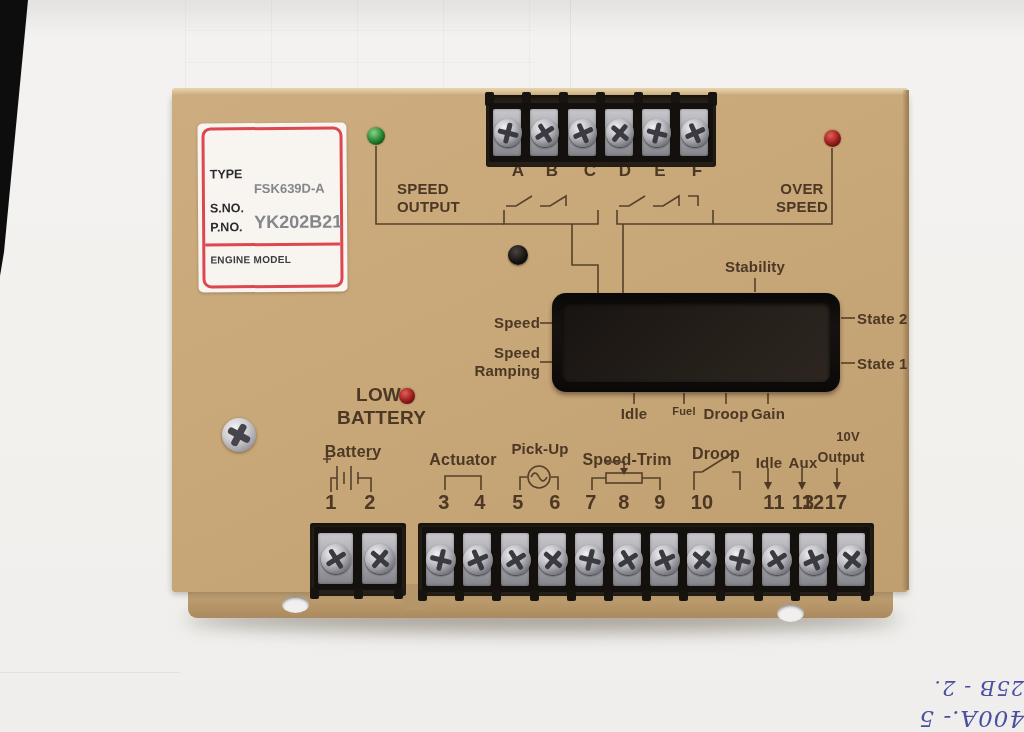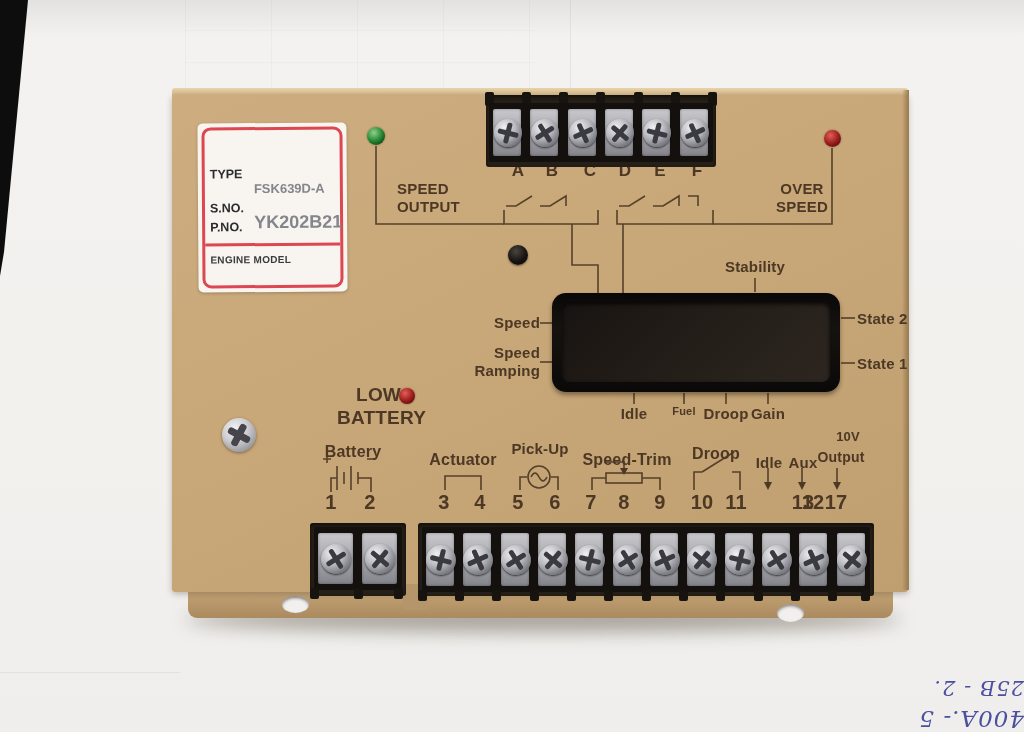--- a/index.html
+++ b/index.html
@@ -243,21 +243,21 @@
   <div class="ptext tnum" style="left:316px;top:490px;">1</div>
   <div class="ptext tnum" style="left:355px;top:490px;">2</div>
   <div class="ptext tnum" style="left:429px;top:490px;">3</div>
   <div class="ptext tnum" style="left:465px;top:490px;">4</div>
   <div class="ptext tnum" style="left:503px;top:490px;">5</div>
   <div class="ptext tnum" style="left:540px;top:490px;">6</div>
   <div class="ptext tnum" style="left:576px;top:490px;">7</div>
   <div class="ptext tnum" style="left:609px;top:490px;">8</div>
   <div class="ptext tnum" style="left:645px;top:490px;">9</div>
   <div class="ptext tnum" style="left:687px;top:490px;">10</div>
-  <div class="ptext tnum" style="left:721px;top:490px;">11</div>
+  <div class="ptext tnum" style="left:759px;top:490px;">11</div>
   <div class="ptext tnum" style="left:754px;top:490px;margin-left:44px;">12</div>
   <div class="ptext tnum" style="left:788px;top:490px;text-align:center;">13</div>
   <div class="ptext tnum" style="left:821px;top:490px;">17</div>
 
   <div class="recess" style="left:486px;top:95px;width:230px;height:72px;"></div>
   <div class="tooth" style="left:485px;top:92px;height:14px;"></div>
   <div class="tooth" style="left:522px;top:92px;height:14px;"></div>
   <div class="tooth" style="left:559px;top:92px;height:14px;"></div>
   <div class="tooth" style="left:596px;top:92px;height:14px;"></div>
   <div class="tooth" style="left:634px;top:92px;height:14px;"></div>

